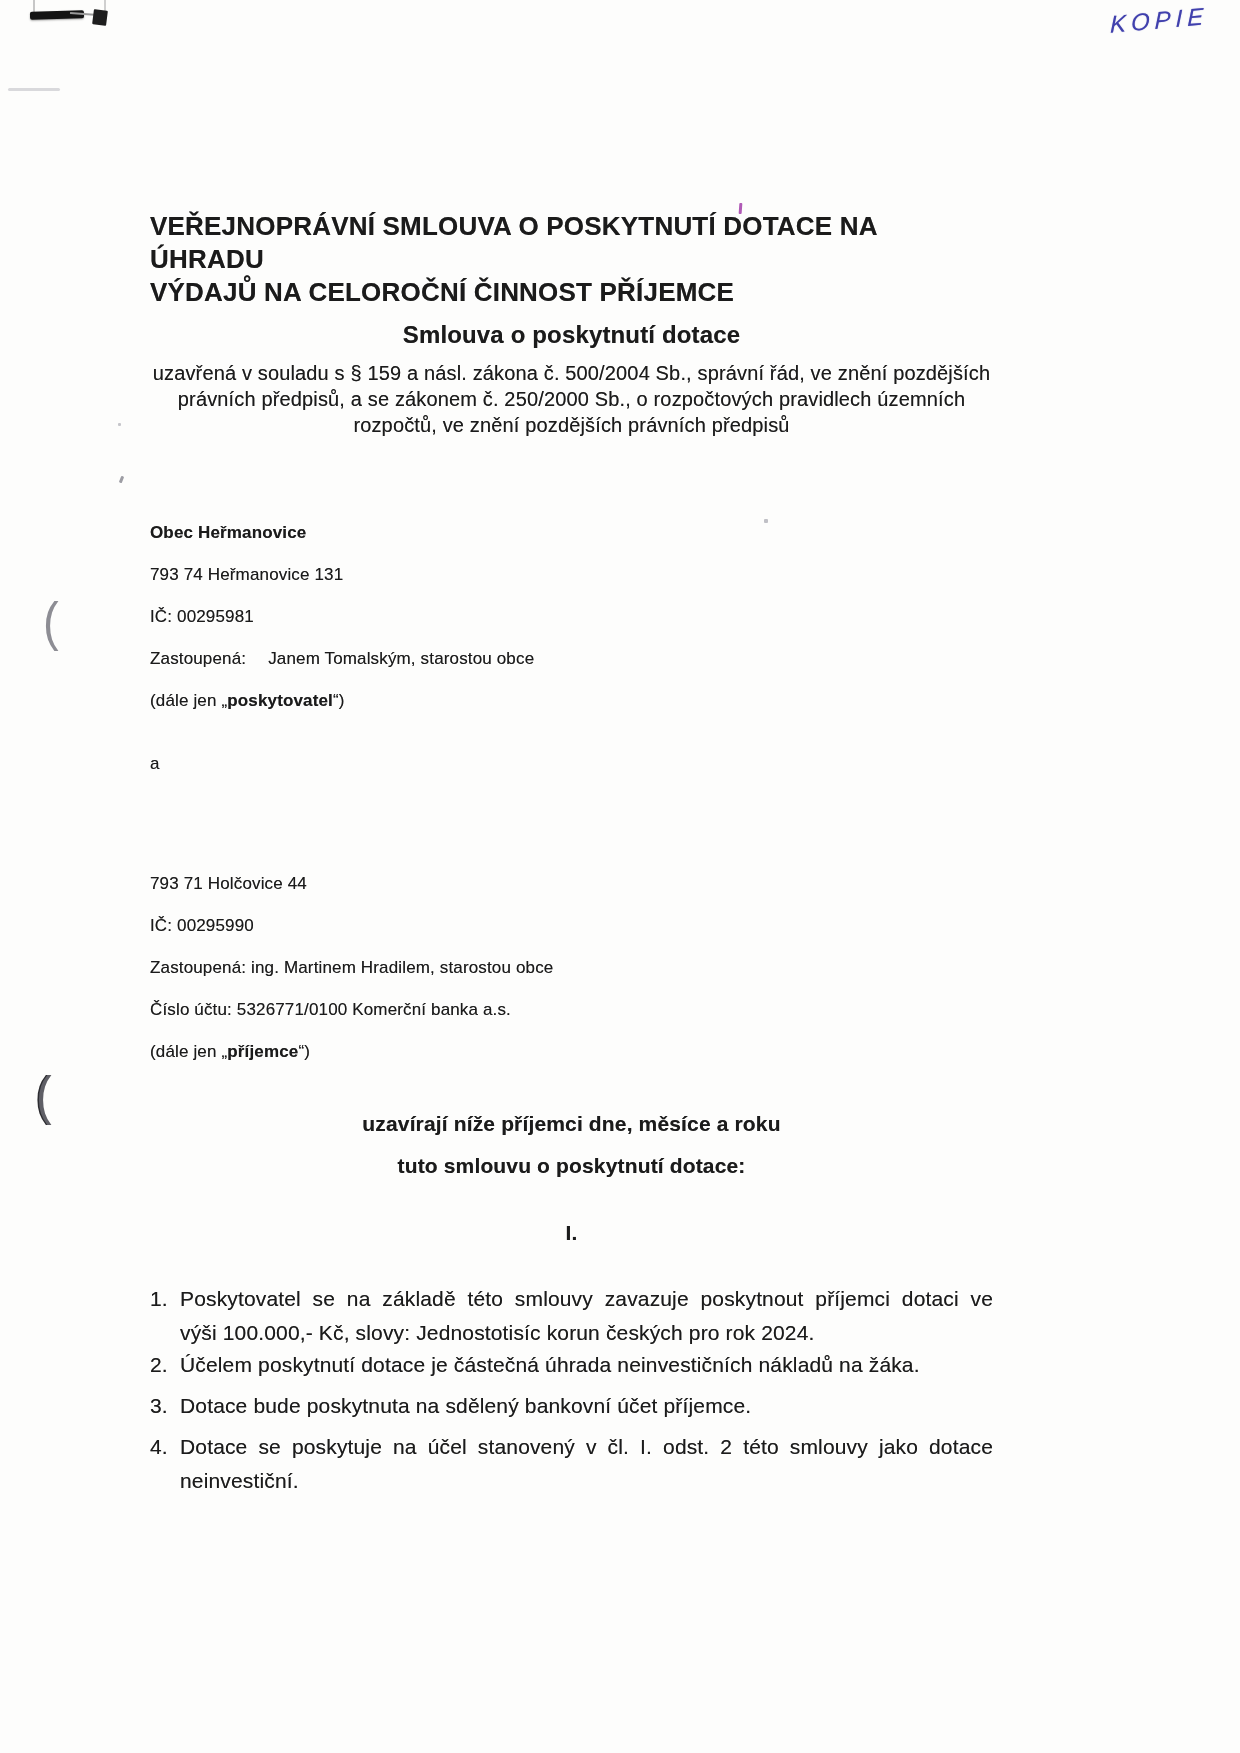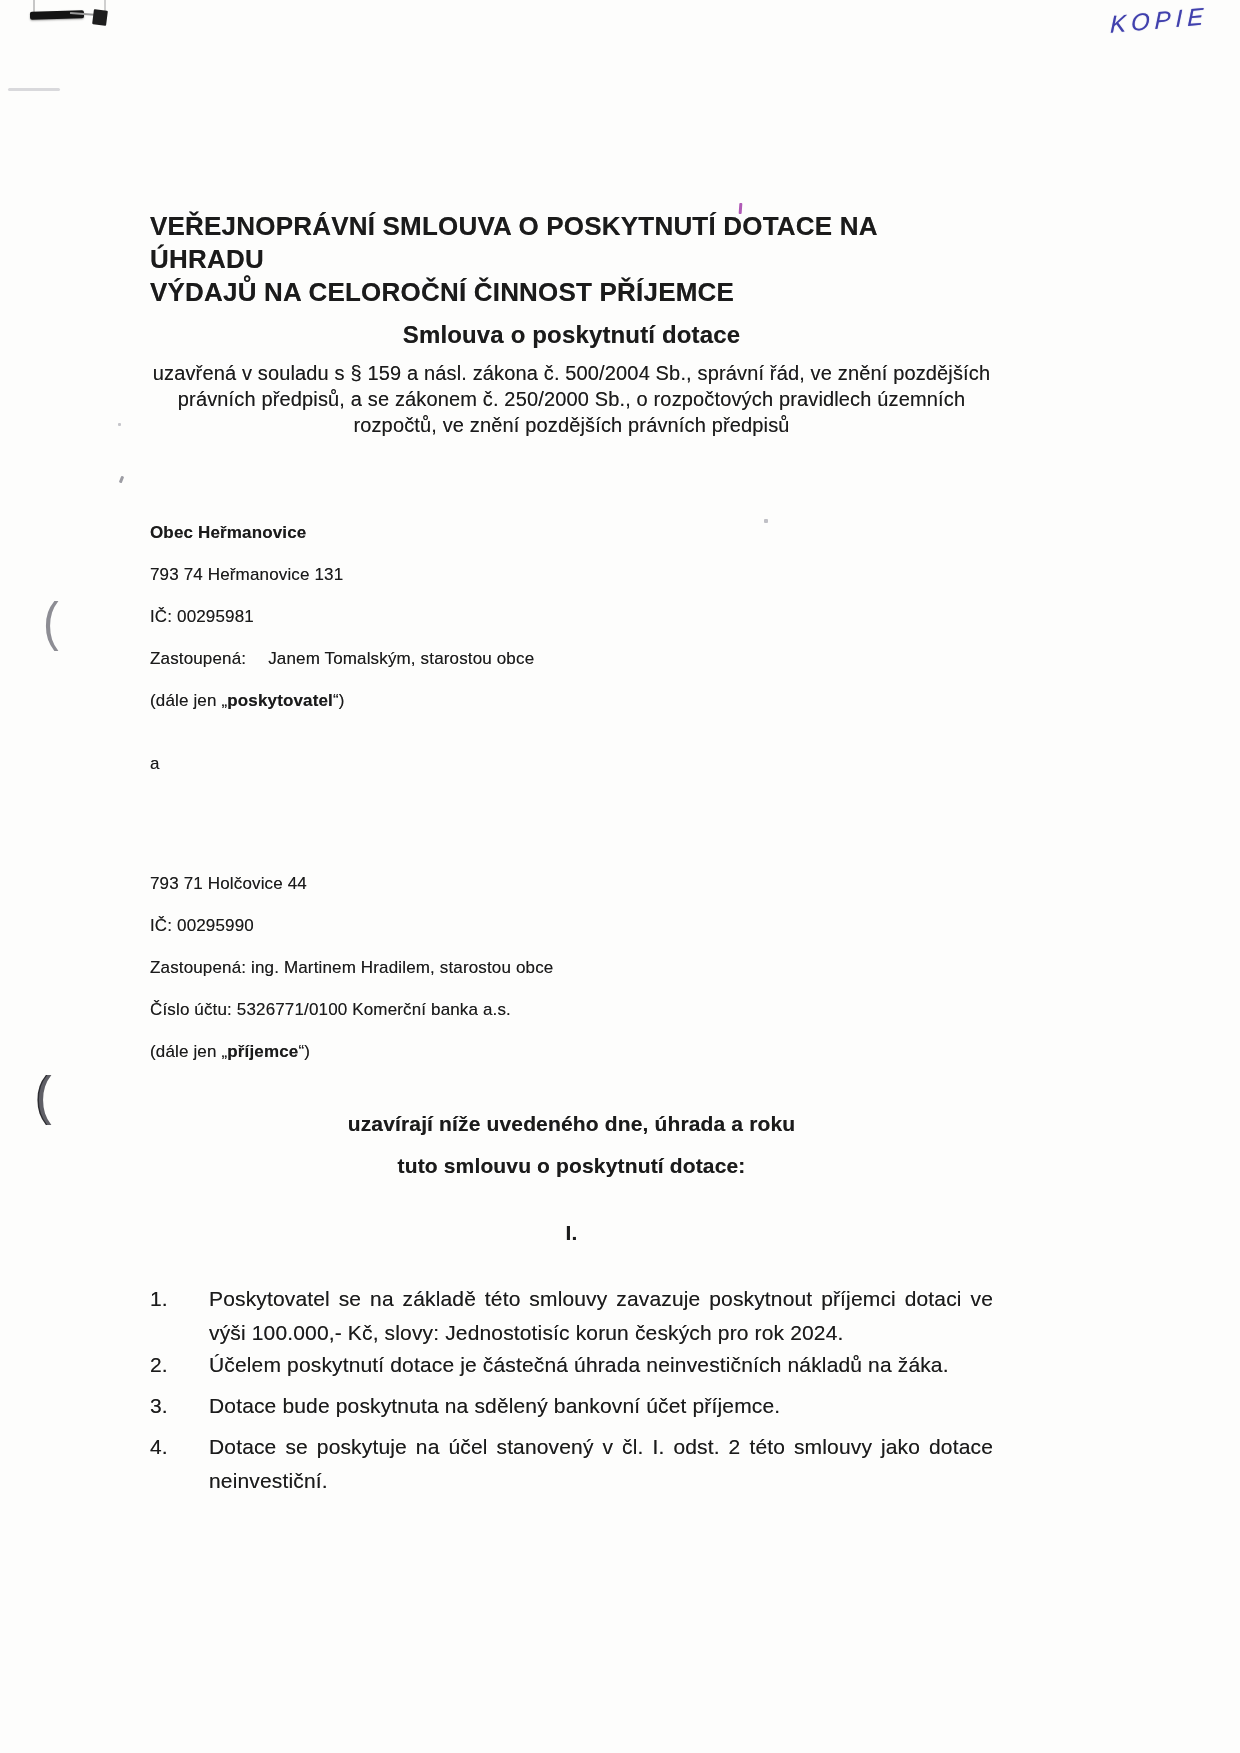--- a/index.html
+++ b/index.html
@@ -51,21 +51,21 @@
   .rep-gap { display: inline-block; width: 22px; }
 
   .center-bold {
     text-align: center;
     font-size: 21px;
     font-weight: bold;
   }
 
   .list-item { font-size: 21px; line-height: 34px; }
   .item-number { position: absolute; left: 0; top: 0; }
-  .item-text { margin-left: 59px; }
+  .item-text { margin-left: 30px; }
   .jline { text-align: justify; text-align-last: justify; }
 
   
   .kopie {
     top: 6px;
     left: 1110px;
     width: 110px;
     color: #4040ad;
     font-size: 24px;
     font-style: italic;
@@ -142,21 +142,21 @@
   <div class="abs content-col party-line ink" style="top:688px"><span>(dále jen „</span><span class="bold">poskytovatel</span><span>“)</span></div>
 
   <div class="abs content-col party-line ink" style="top:751px">a</div>
 
   <div class="abs content-col party-line ink" style="top:871px">793 71 Holčovice 44</div>
   <div class="abs content-col party-line ink" style="top:913px">IČ: 00295990</div>
   <div class="abs content-col party-line ink" style="top:955px">Zastoupená: ing. Martinem Hradilem, starostou obce</div>
   <div class="abs content-col party-line ink" style="top:997px">Číslo účtu: 5326771/0100 Komerční banka a.s.</div>
   <div class="abs content-col party-line ink" style="top:1039px"><span>(dále jen „</span><span class="bold">příjemce</span><span>“)</span></div>
 
-  <div class="abs content-col center-bold ink" style="top:1112px">uzavírají níže uvedeného dne, úhrada a roku</div>
+  <div class="abs content-col center-bold ink" style="top:1112px">uzavírají níže příjemci dne, měsíce a roku</div>
   <div class="abs content-col center-bold ink" style="top:1154px">tuto smlouvu o poskytnutí dotace:</div>
 
   <div class="abs content-col center-bold ink" style="top:1221px">I.</div>
 
   <div class="abs content-col list-item ink" style="top:1282px">
     <span class="item-number">1.</span>
     <div class="item-text">
       <div class="jline">Poskytovatel se na základě této smlouvy zavazuje poskytnout příjemci dotaci ve</div>
       <div>výši 100.000,- Kč, slovy: Jednostotisíc korun českých pro rok 2024.</div>
     </div>

